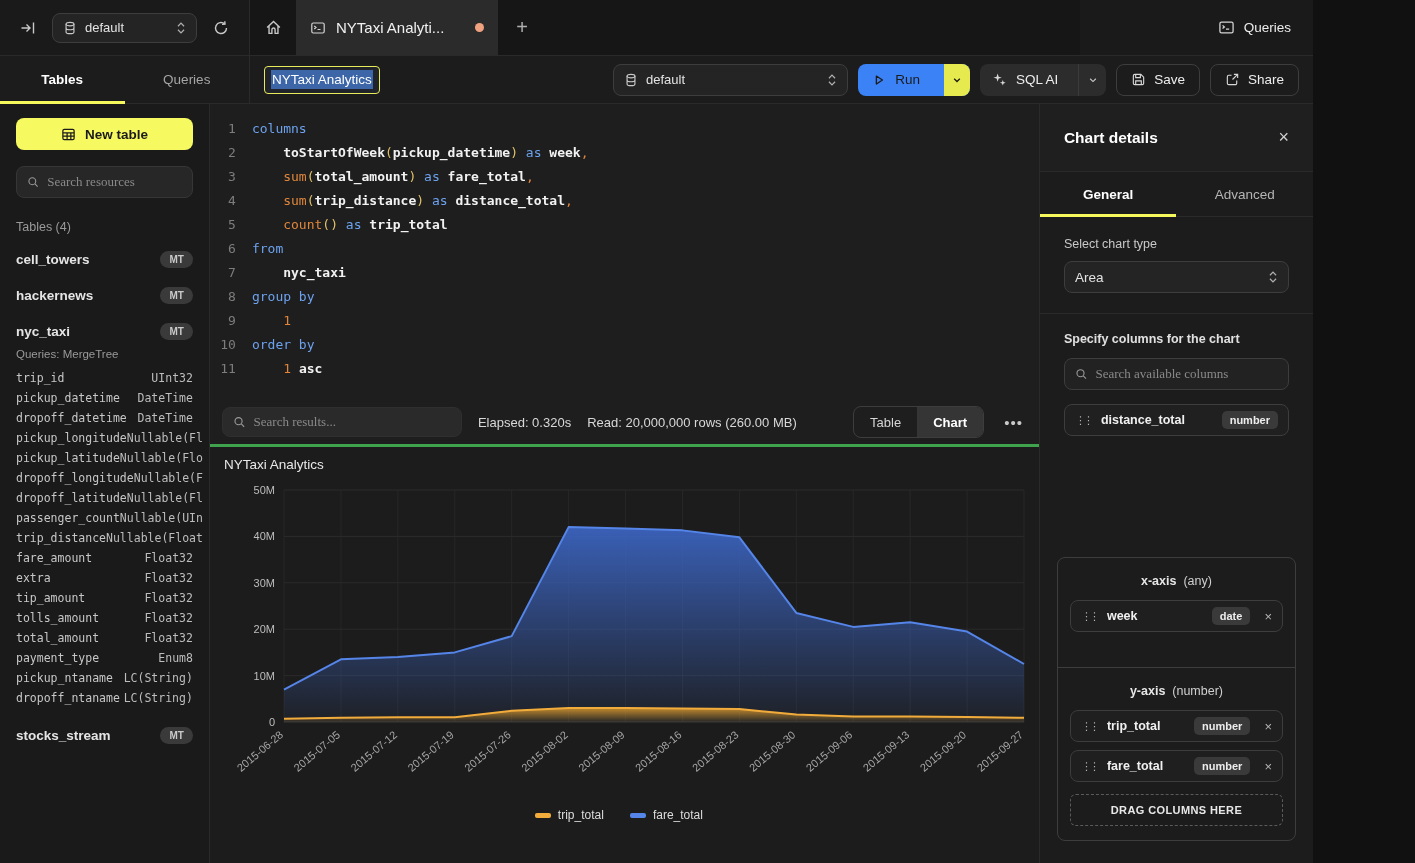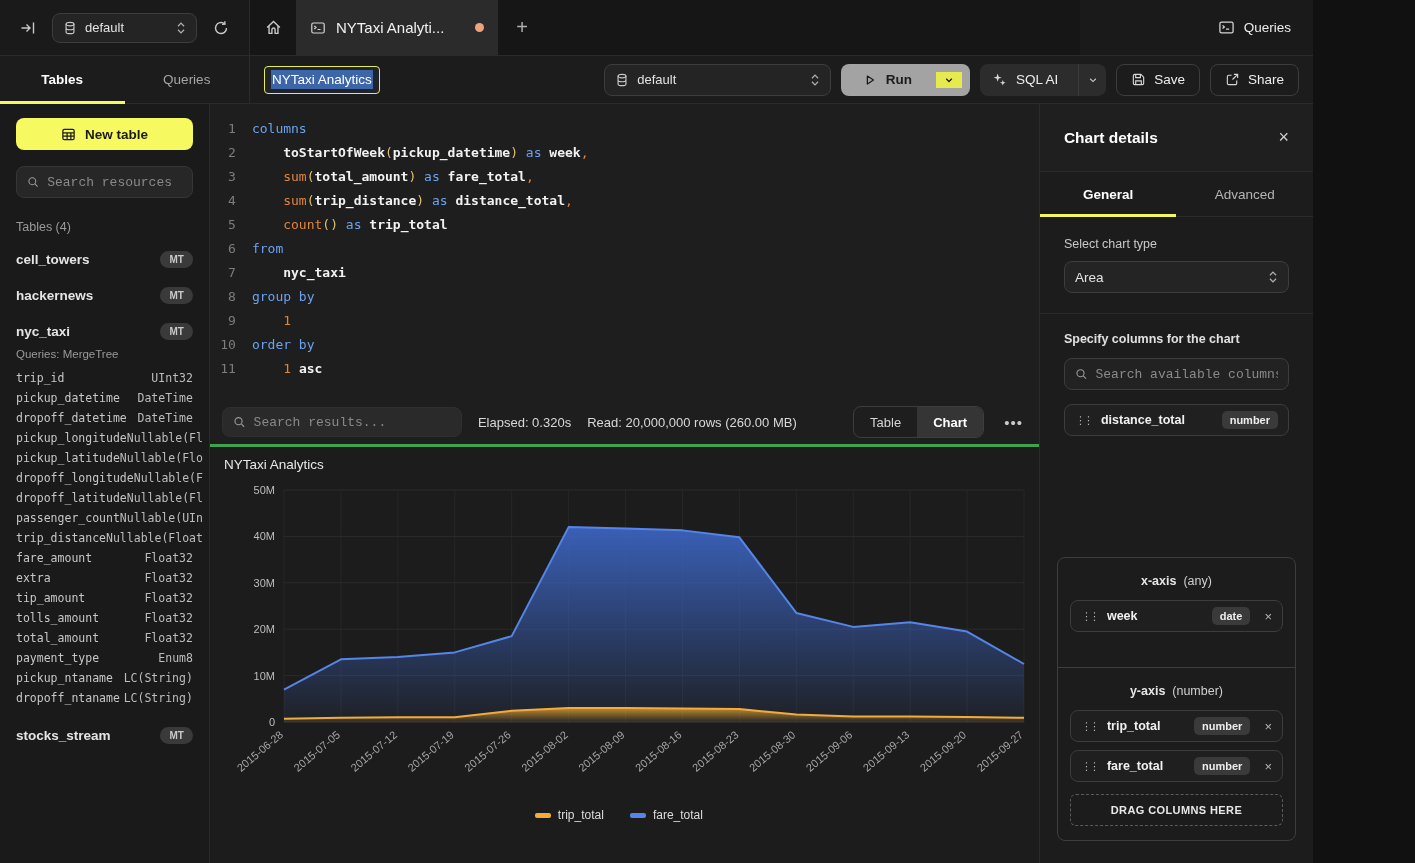--- a/index.html
+++ b/index.html
@@ -29,33 +29,33 @@
   .sb-tab { flex:1; display:flex; align-items:center; justify-content:center; font-size:13.5px; color:#A5A5A5; position:relative; cursor:pointer; }
   .sb-tab.active { color:#FFF; font-weight:bold;text-align:center; }
   .sb-tab.active::after { content:""; position:absolute; left:0; right:0; bottom:-1px; height:3px; background:#F5F95C; }
 
   .toolbar { flex:1; display:flex; align-items:center; padding:0 14px; gap:10px; }
   .title-input { height:28px; border:1px solid #E7EB5A; border-radius:4px; background:#20232A; display:flex; align-items:center; padding:0 6px; font-size:13.5px; }
   .title-input .sel { background:#3D66A8; color:#FFF; padding:2px 1px; }
   .toolbar .spacer { flex:1; }
   .tb-select { width:165px; height:32px; }
   .btn { height:32px; display:flex; align-items:center; gap:8px; border-radius:8px; font-size:13.5px; cursor:pointer; }
-  .btn-run { background:#a3a3a3; color:#1B1B1B; font-weight:bold; overflow:hidden; padding:8px; }
+  .btn-run { background:#3b82f6; color:#1B1B1B; font-weight:normal; overflow:hidden; padding:0; }
   .btn-run .run-main { display:flex; align-items:center; gap:9px; padding:0 16px 0 14px; height:100%; }
   .btn-run .run-caret { width:26px; height:100%; display:flex; align-items:center; justify-content:center; background:#E6EA4E; color:#1B1B1B; }
   .btn-ai { background:#2C2C2C; color:#EDEDED; overflow:hidden; padding:0; }
   .btn-ai .ai-main { display:flex; align-items:center; gap:9px; padding:0 12px; height:100%; }
   .btn-ai .ai-caret { width:28px; height:100%; display:flex; align-items:center; justify-content:center; border-left:1px solid #3A3A3A; color:#C9C9C9; }
   .btn-ghost { border:1px solid #3D3D3D; background:transparent; color:#EDEDED; padding:0 14px; }
 
   
   .sidebar { width:250px; border-right:1px solid #2A2A2A; background:#1A1A1A; padding:14px 16px 0 16px; overflow:hidden; }
   .new-table-btn { height:32px; background:#F6F95F; border-radius:8px; color:#1B1B1B; font-weight:bold; font-size:13.5px; display:flex; align-items:center; justify-content:center; gap:9px; cursor:pointer; }
   .search-input { margin-top:16px; height:32px; background:#272727; border:1px solid #363636; border-radius:8px; display:flex; align-items:center; gap:8px; padding:0 10px; color:#909090; }
-  .search-input input { background:transparent; border:none; outline:none; color:#CFCFCF; font-size:13px; width:100%; font-family:Liberation Mono, monospace; }
+  .search-input input { background:transparent; border:none; outline:none; color:#CFCFCF; font-size:13px; width:100%; font-family:Liberation Serif, serif; }
   .search-input input::placeholder { color:#8A8A8A; }
   .tables-label { margin-top:22px; font-size:12.5px; color:#9A9A9A; }
   .tbl-row { display:flex; align-items:center; margin-top:14px; cursor:pointer; height:22px; }
   .tbl-row .tname { font-size:13.5px; font-weight:bold; color:#e5e5e5; }
   .mt-badge { margin-left:auto; background:#3A3A3A; color:#C9C9C9; font-size:10px; font-weight:bold; border-radius:9px; padding:3px 9px; }
   .engine-line { font-size:11.5px; color:#9A9A9A; margin-top:6px; }
   .cols { margin-top:8px; font-family:"DejaVu Sans Mono", monospace; font-size:11.5px; color:#C7C7C7; }
   .col-row { display:flex; height:20px; align-items:center; cursor:pointer; }
   .col-row .ctype { margin-left:auto; color:#BDBDBD; white-space:nowrap; }
   .stocks-row { margin-top:16px; }

